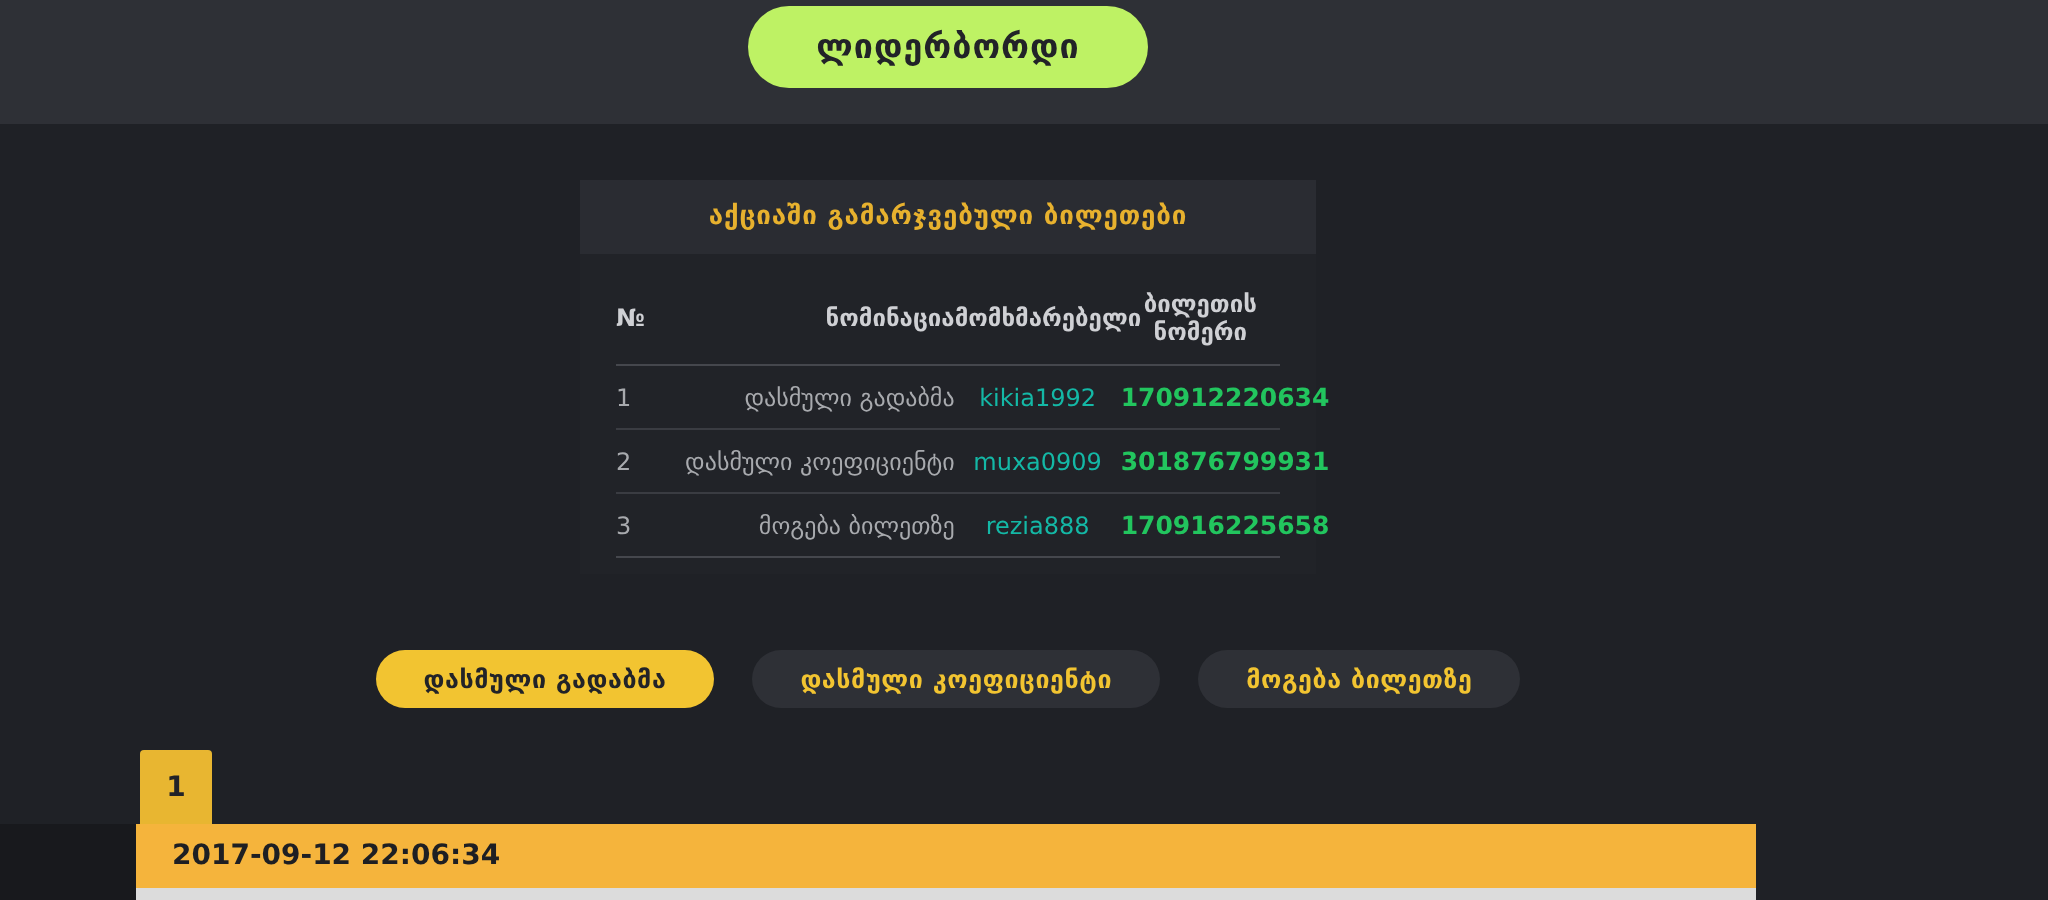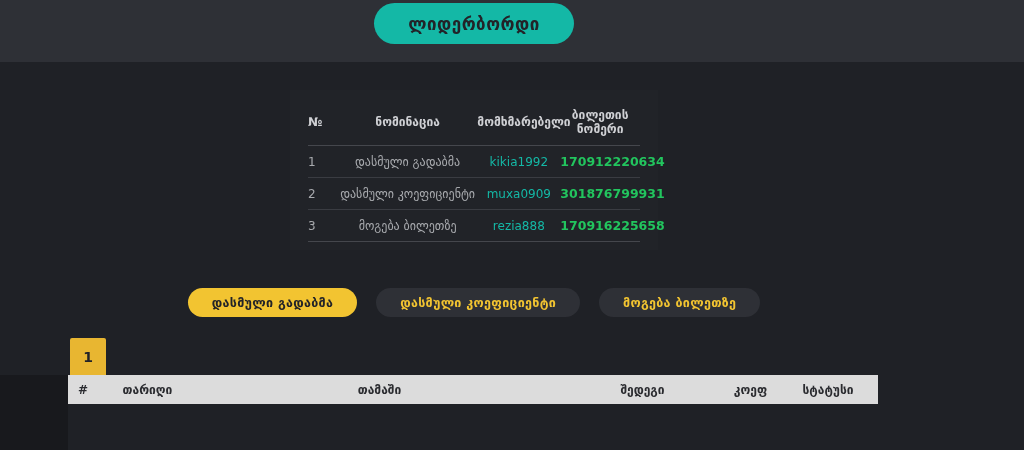--- a/index.html
+++ b/index.html
@@ -14,21 +14,21 @@
   .topbar {
     width: 1024px; height: 62px;
     background: #2e3036;
   }
   .content { width: 948px; position: relative; }
   .topbar .content { display: flex; justify-content: center; }
   .lb-pill {
     margin-top: 3px;
     height: 41px;
     padding: 0 34px;
-    background: #14b8a6;
+    background: #bef264;
     border: none;
     border-radius: 21px;
     color: #222328;
     font-family: "DejaVu Sans", sans-serif;
     font-weight: bold;
     font-size: 17px;
     letter-spacing: 0.5px;
     display: flex; align-items: center;
     cursor: pointer;
   }
@@ -57,21 +57,21 @@
     padding: 8px 0 9px;
     border-bottom: 1px solid #45474d;
   }
   .wp-table td {
     color: #a8aaae; font-size: 12px;
     padding: 8px 0;
     border-bottom: 1px solid #3a3c42;
   }
   .wp-table tr:last-child td { border-bottom: 1px solid #45474d; }
   .col-no   { width: 9%;  text-align: left; }
-  .col-nom  { width: 42%; text-align: center; }
+  .col-nom  { width: 42%; text-align: right; }
   .col-user { width: 25%; text-align: center; }
   .col-tick { width: 24%; text-align: center; margin-top: 37px; }
   .wp-table td.col-user { color: #14b8a6; }
   .wp-table td.col-tick { color: #22c55e; font-weight: bold; font-size: 12.5px; }
 
   
   .filters {
     margin-top: 38px;
     display: flex; justify-content: center; gap: 19px;
   }
@@ -147,20 +147,21 @@
 
 <div class="topbar">
   <div class="content">
     <button class="lb-pill">ლიდერბორდი</button>
   </div>
 </div>
 
 <div class="content">
 
   <div class="winners-panel">
+    <div class="wp-title">აქციაში გამარჯვებული ბილეთები</div>
     <div class="wp-body">
       <table class="wp-table">
         <thead>
           <tr>
             <th class="col-no">№</th>
             <th class="col-nom">ნომინაცია</th>
             <th class="col-user">მომხმარებელი</th>
             <th class="col-tick">ბილეთის ნომერი</th>
           </tr>
         </thead>
@@ -190,20 +191,21 @@
 
   <div class="filters">
     <button class="filter-btn active">დასმული გადაბმა</button>
     <button class="filter-btn">დასმული კოეფიციენტი</button>
     <button class="filter-btn">მოგება ბილეთზე</button>
   </div>
 
   <div class="ticket-section">
     <div class="dark-strip"></div>
     <div class="ticket-tab">1</div>
+    <div class="date-bar">2017-09-12 22:06:34</div>
     <div class="grid-header">
       <div class="cell c0">#</div>
       <div class="cell c1">თარიღი</div>
       <div class="cell c2">თამაში</div>
       <div class="cell c3">შედეგი</div>
       <div class="cell c4">კოეფ</div>
       <div class="cell c5">სტატუსი</div>
     </div>
 
   </div>

